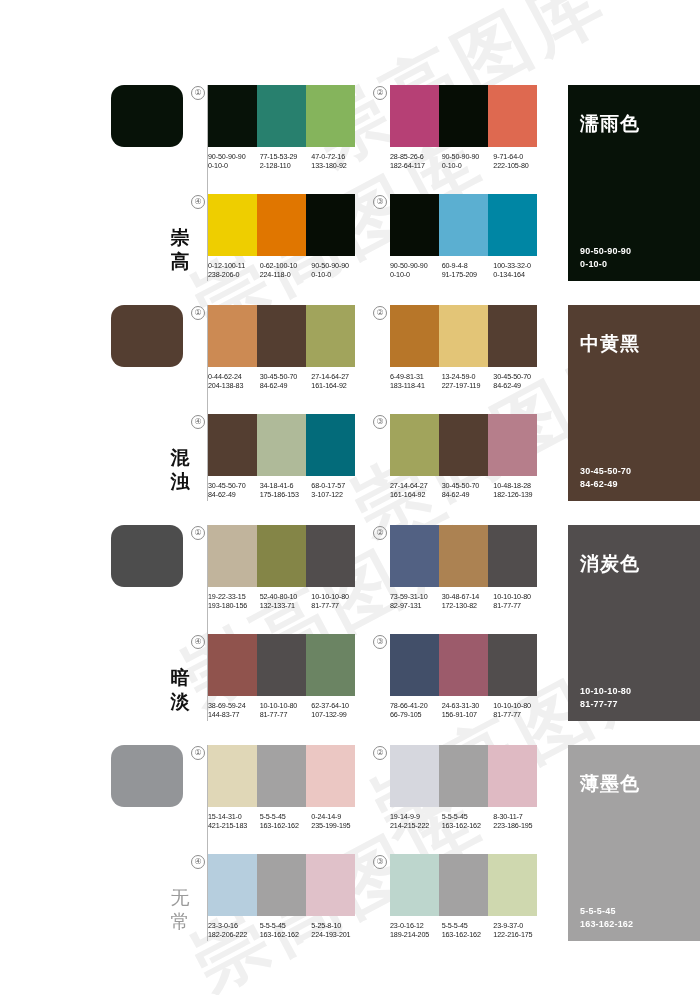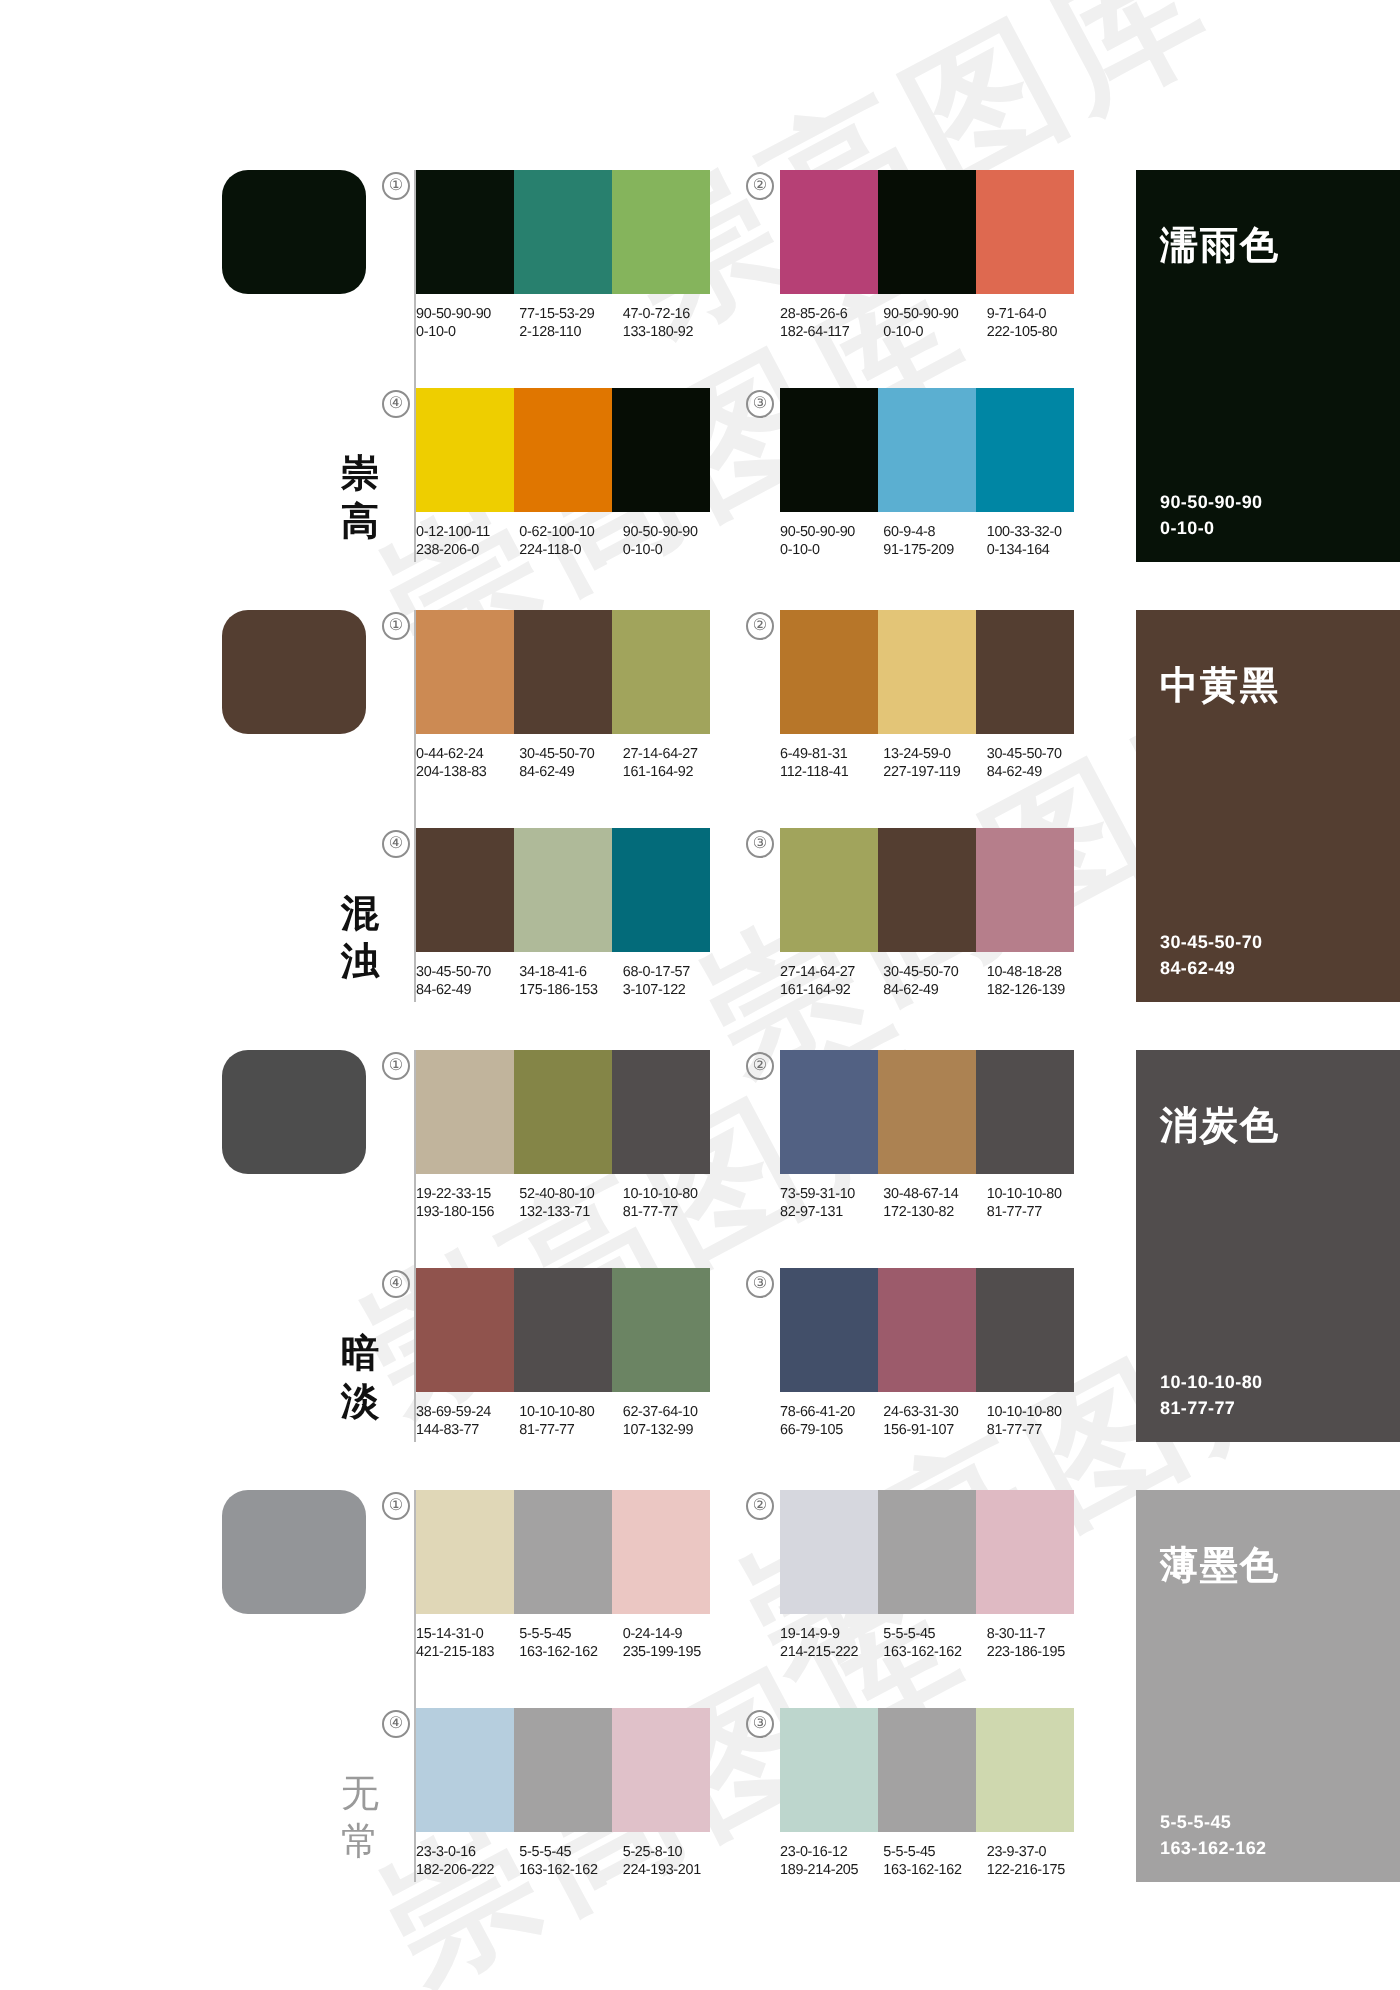--- a/index.html
+++ b/index.html
@@ -265,21 +265,21 @@
       <div class="pal" style="left: 390px; top: 8px;">
         <div class="idx">②</div>
         <div class="swatches">
           <div class="sw" style="background: rgb(183, 118, 41);"></div>
           <div class="sw" style="background: rgb(227, 197, 119);"></div>
           <div class="sw" style="background: rgb(84, 62, 49);"></div>
         </div>
         <div class="codes">
           <div class="col">
             <div>6-49-81-31</div>
-            <div class="c2">112-118-41</div>
+            <div class="c2">183-118-41</div>
           </div>
           <div class="col">
             <div>13-24-59-0</div>
             <div class="c2">227-197-119</div>
           </div>
           <div class="col">
             <div>30-45-50-70</div>
             <div class="c2">84-62-49</div>
           </div>
         </div>

